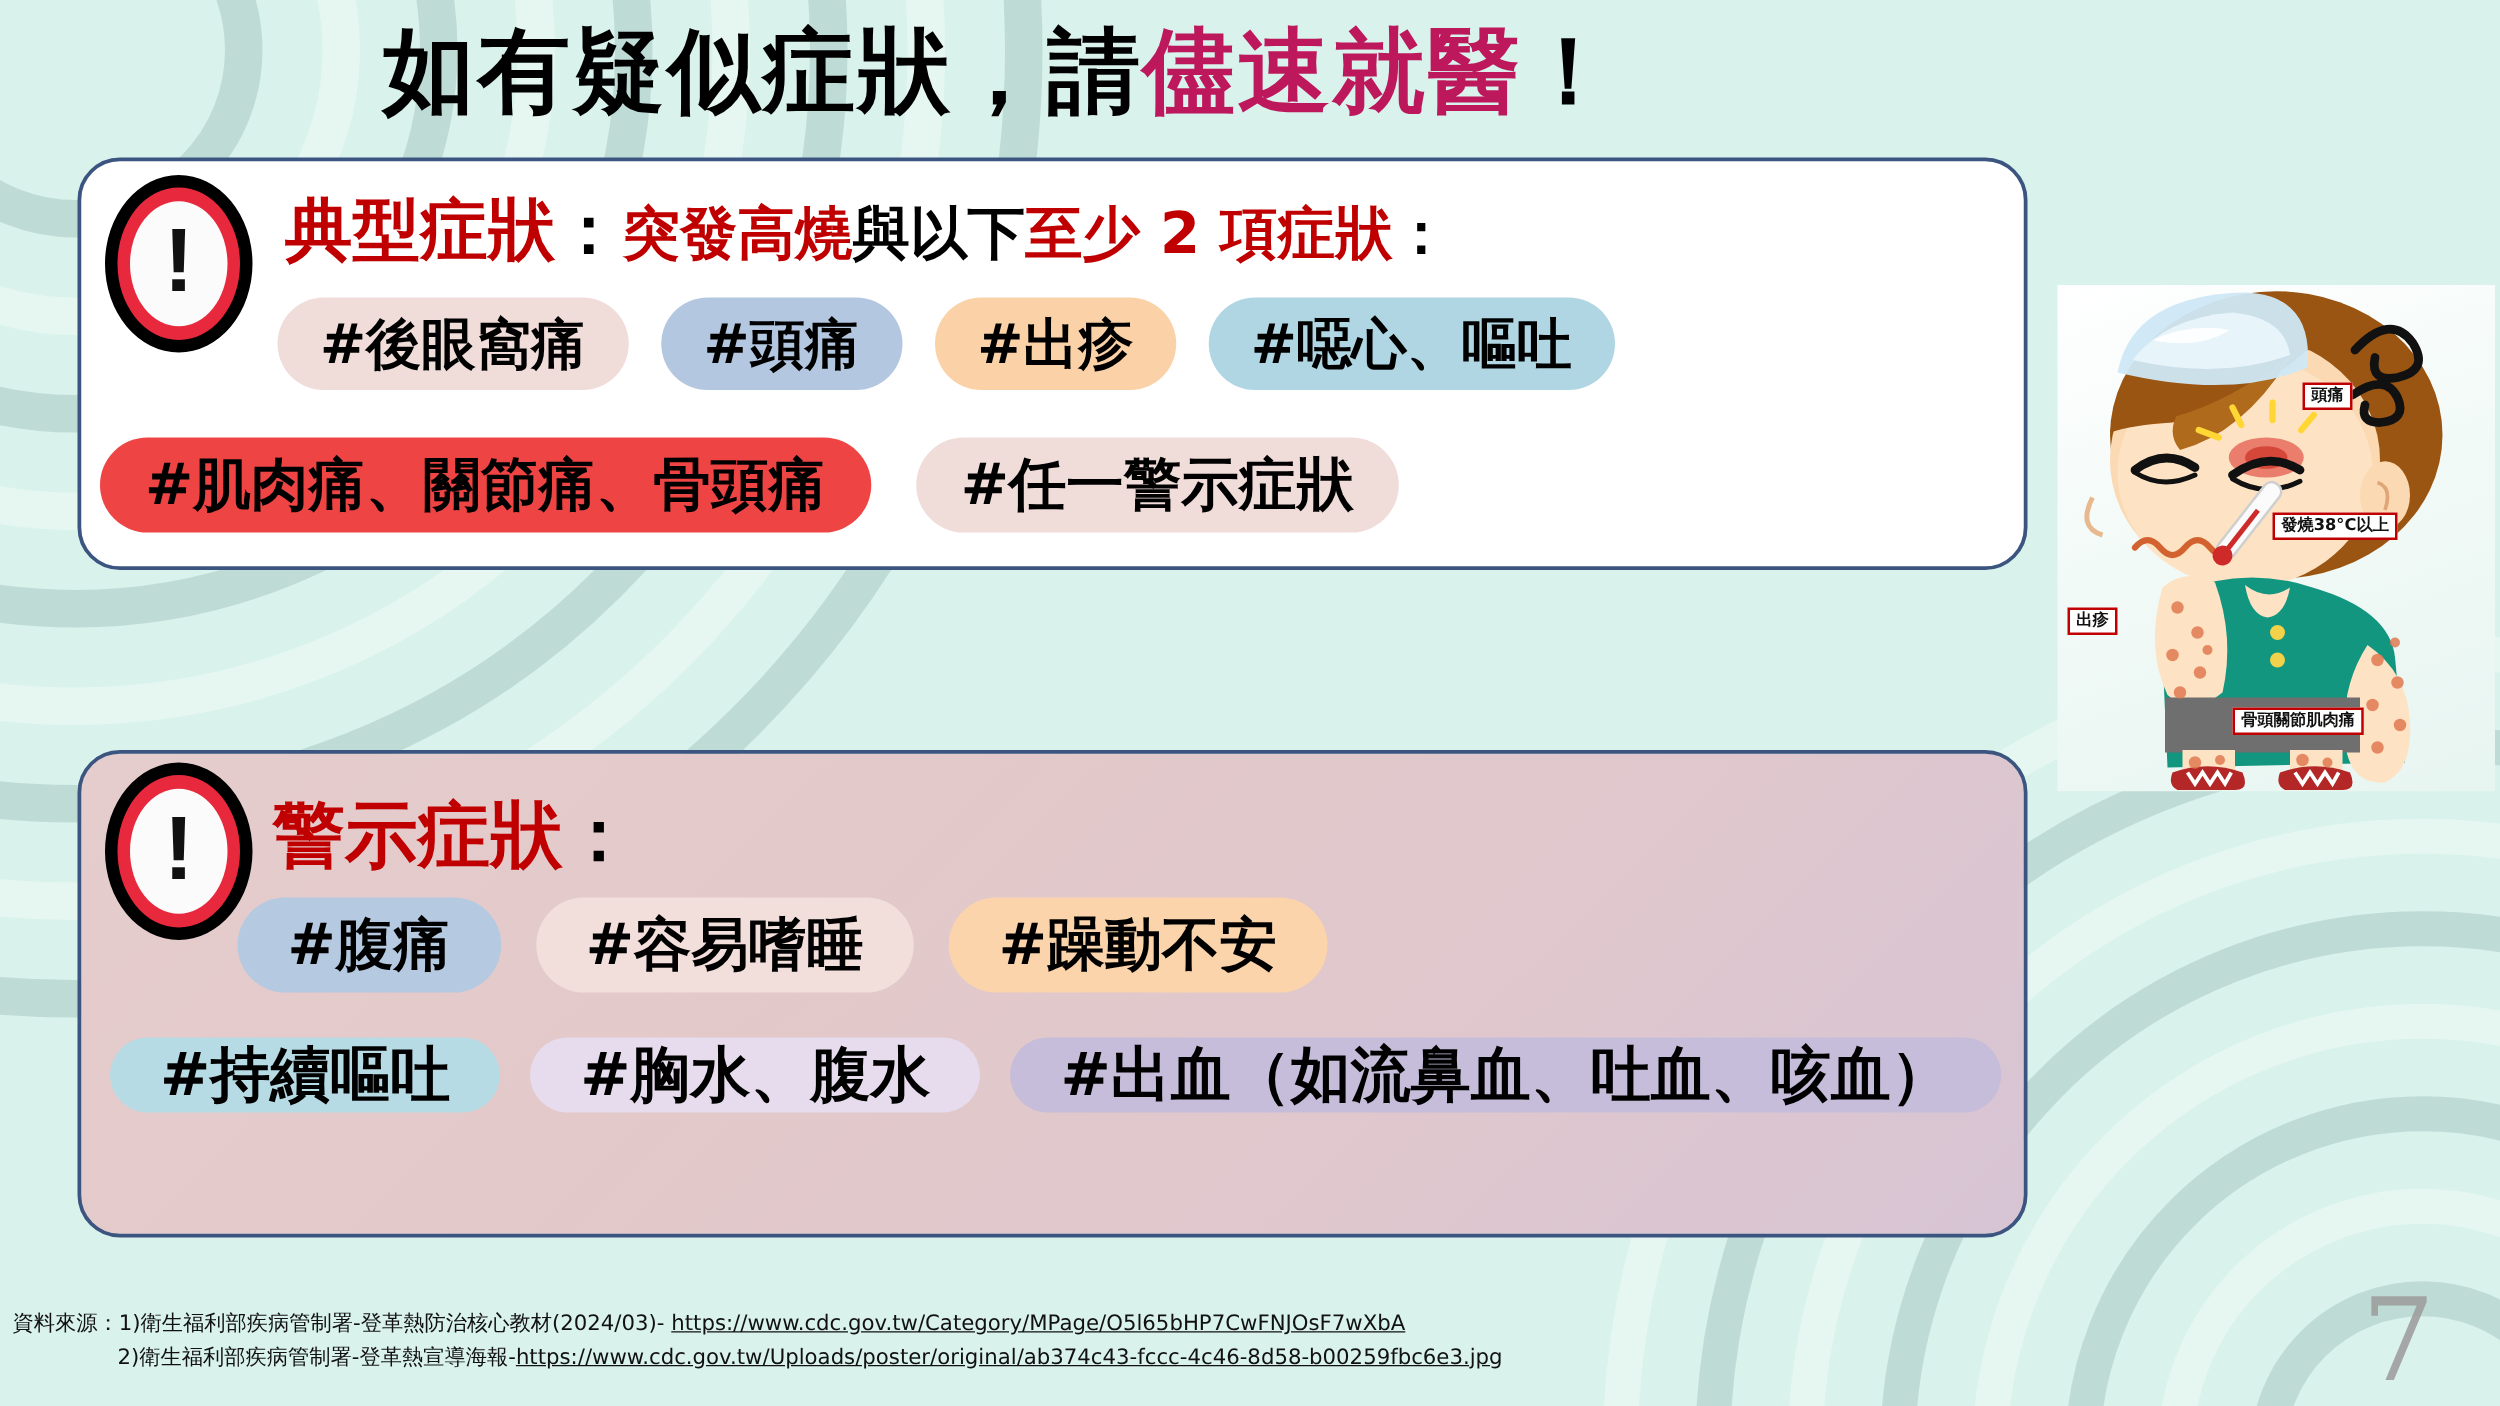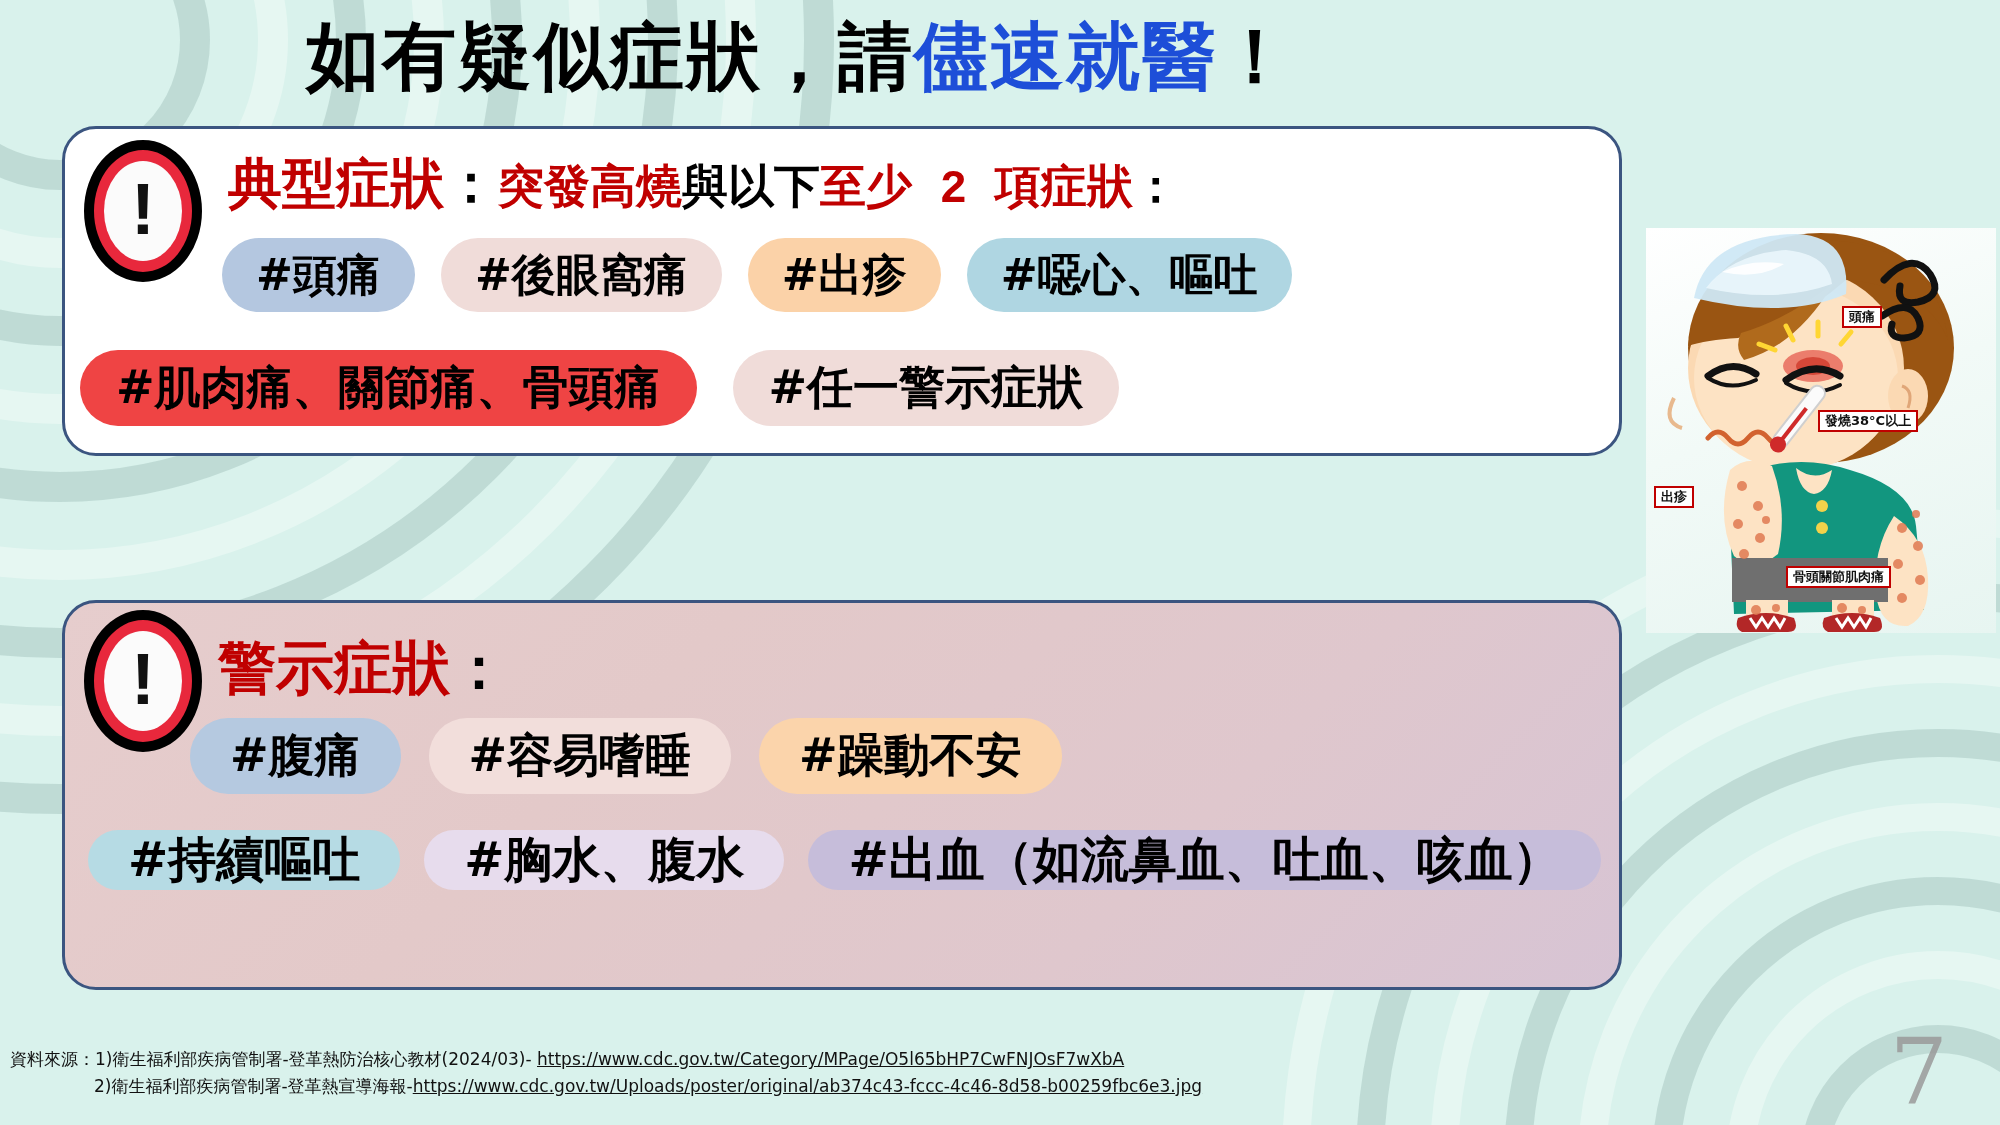--- a/index.html
+++ b/index.html
@@ -17,21 +17,21 @@
     position:absolute;right:52px;bottom:6px;z-index:3;
     font-size:92px;color:#9a9a9a;opacity:.85;
     font-family:"DejaVu Serif","Liberation Serif",serif;line-height:1;
   }
   
   #title{
     position:absolute;top:8px;left:0;width:1600px;text-align:center;z-index:4;
     font-size:74px;font-weight:bold;letter-spacing:2px;color:#000;
     white-space:nowrap;
   }
-  #title .red{color:#1d4ed8;}
+  #title .red{color:#be185d;}
   
   .panel{position:absolute;z-index:5;border:3px solid #3b5580;border-radius:34px;box-sizing:border-box;}
   #panel-typical{
     left:62px;top:126px;width:1560px;height:330px;
     background:#ffffff;
   }
   #panel-warning{
     left:62px;top:600px;width:1560px;height:390px;
     background:linear-gradient(135deg,#e6cdcd 0%,#e3c9c9 35%,#dfc7cd 70%,#d7c4d4 100%);
   }
@@ -43,21 +43,21 @@
   .excl .inner{
     width:78px;height:100px;border-radius:50%;background:#fbfbfb;
     display:flex;align-items:center;justify-content:center;
   }
   .excl .bang{
     font-size:72px;font-weight:bold;color:#111;line-height:1;
     font-family:"Liberation Sans",sans-serif;transform:translateY(-2px);
   }
   #excl1{left:84px;top:140px;}
   #excl2{left:84px;top:610px;}
-  .head{position:absolute;z-index:6;font-size:54px;font-weight:bold;white-space:nowrap;color:#000;font-family:Liberation Mono, monospace;}
+  .head{position:absolute;z-index:6;font-size:54px;font-weight:bold;white-space:nowrap;color:#000;}
   .head .red{color:#c00000;}
   .head .sm{font-size:46px;}
   #head-typical{left:228px;top:148px;}
   #head-warning{left:218px;top:630px;font-size:58px;}
   
   .pillrow{position:absolute;display:flex;align-items:center;z-index:6;}
   .pill{
     display:flex;align-items:center;justify-content:center;
     border-radius:40px;white-space:nowrap;font-weight:bold;color:#000;
     box-sizing:border-box;
@@ -125,22 +125,22 @@
   <div class="inner">
     <span class="bang">!</span>
   </div>
 </div>
 
 <div class="head" id="head-typical">
   <span class="red">典型症狀</span><span>：</span><span class="red sm">突發高燒</span><span class="sm">與以下</span><span class="red sm">至少 2 項症狀</span><span class="sm">：</span>
 </div>
 
 <div class="pillrow" id="row1">
+  <div class="pill" style="background: rgb(240, 220, 217);">#後眼窩痛</div>
   <div class="pill" style="background: rgb(180, 199, 224);">#頭痛</div>
-  <div class="pill" style="background: rgb(240, 220, 217);">#後眼窩痛</div>
   <div class="pill" style="background: rgb(251, 210, 168);">#出疹</div>
   <div class="pill" style="background: rgb(175, 214, 226);">#噁心、嘔吐</div>
 </div>
 
 <div class="pillrow" id="row2">
   <div class="pill" style="background: #ef4444;">#肌肉痛、關節痛、骨頭痛</div>
   <div class="pill" style="background: rgb(240, 220, 217);">#任一警示症狀</div>
 </div>
 
 <div class="panel" id="panel-warning"></div>

